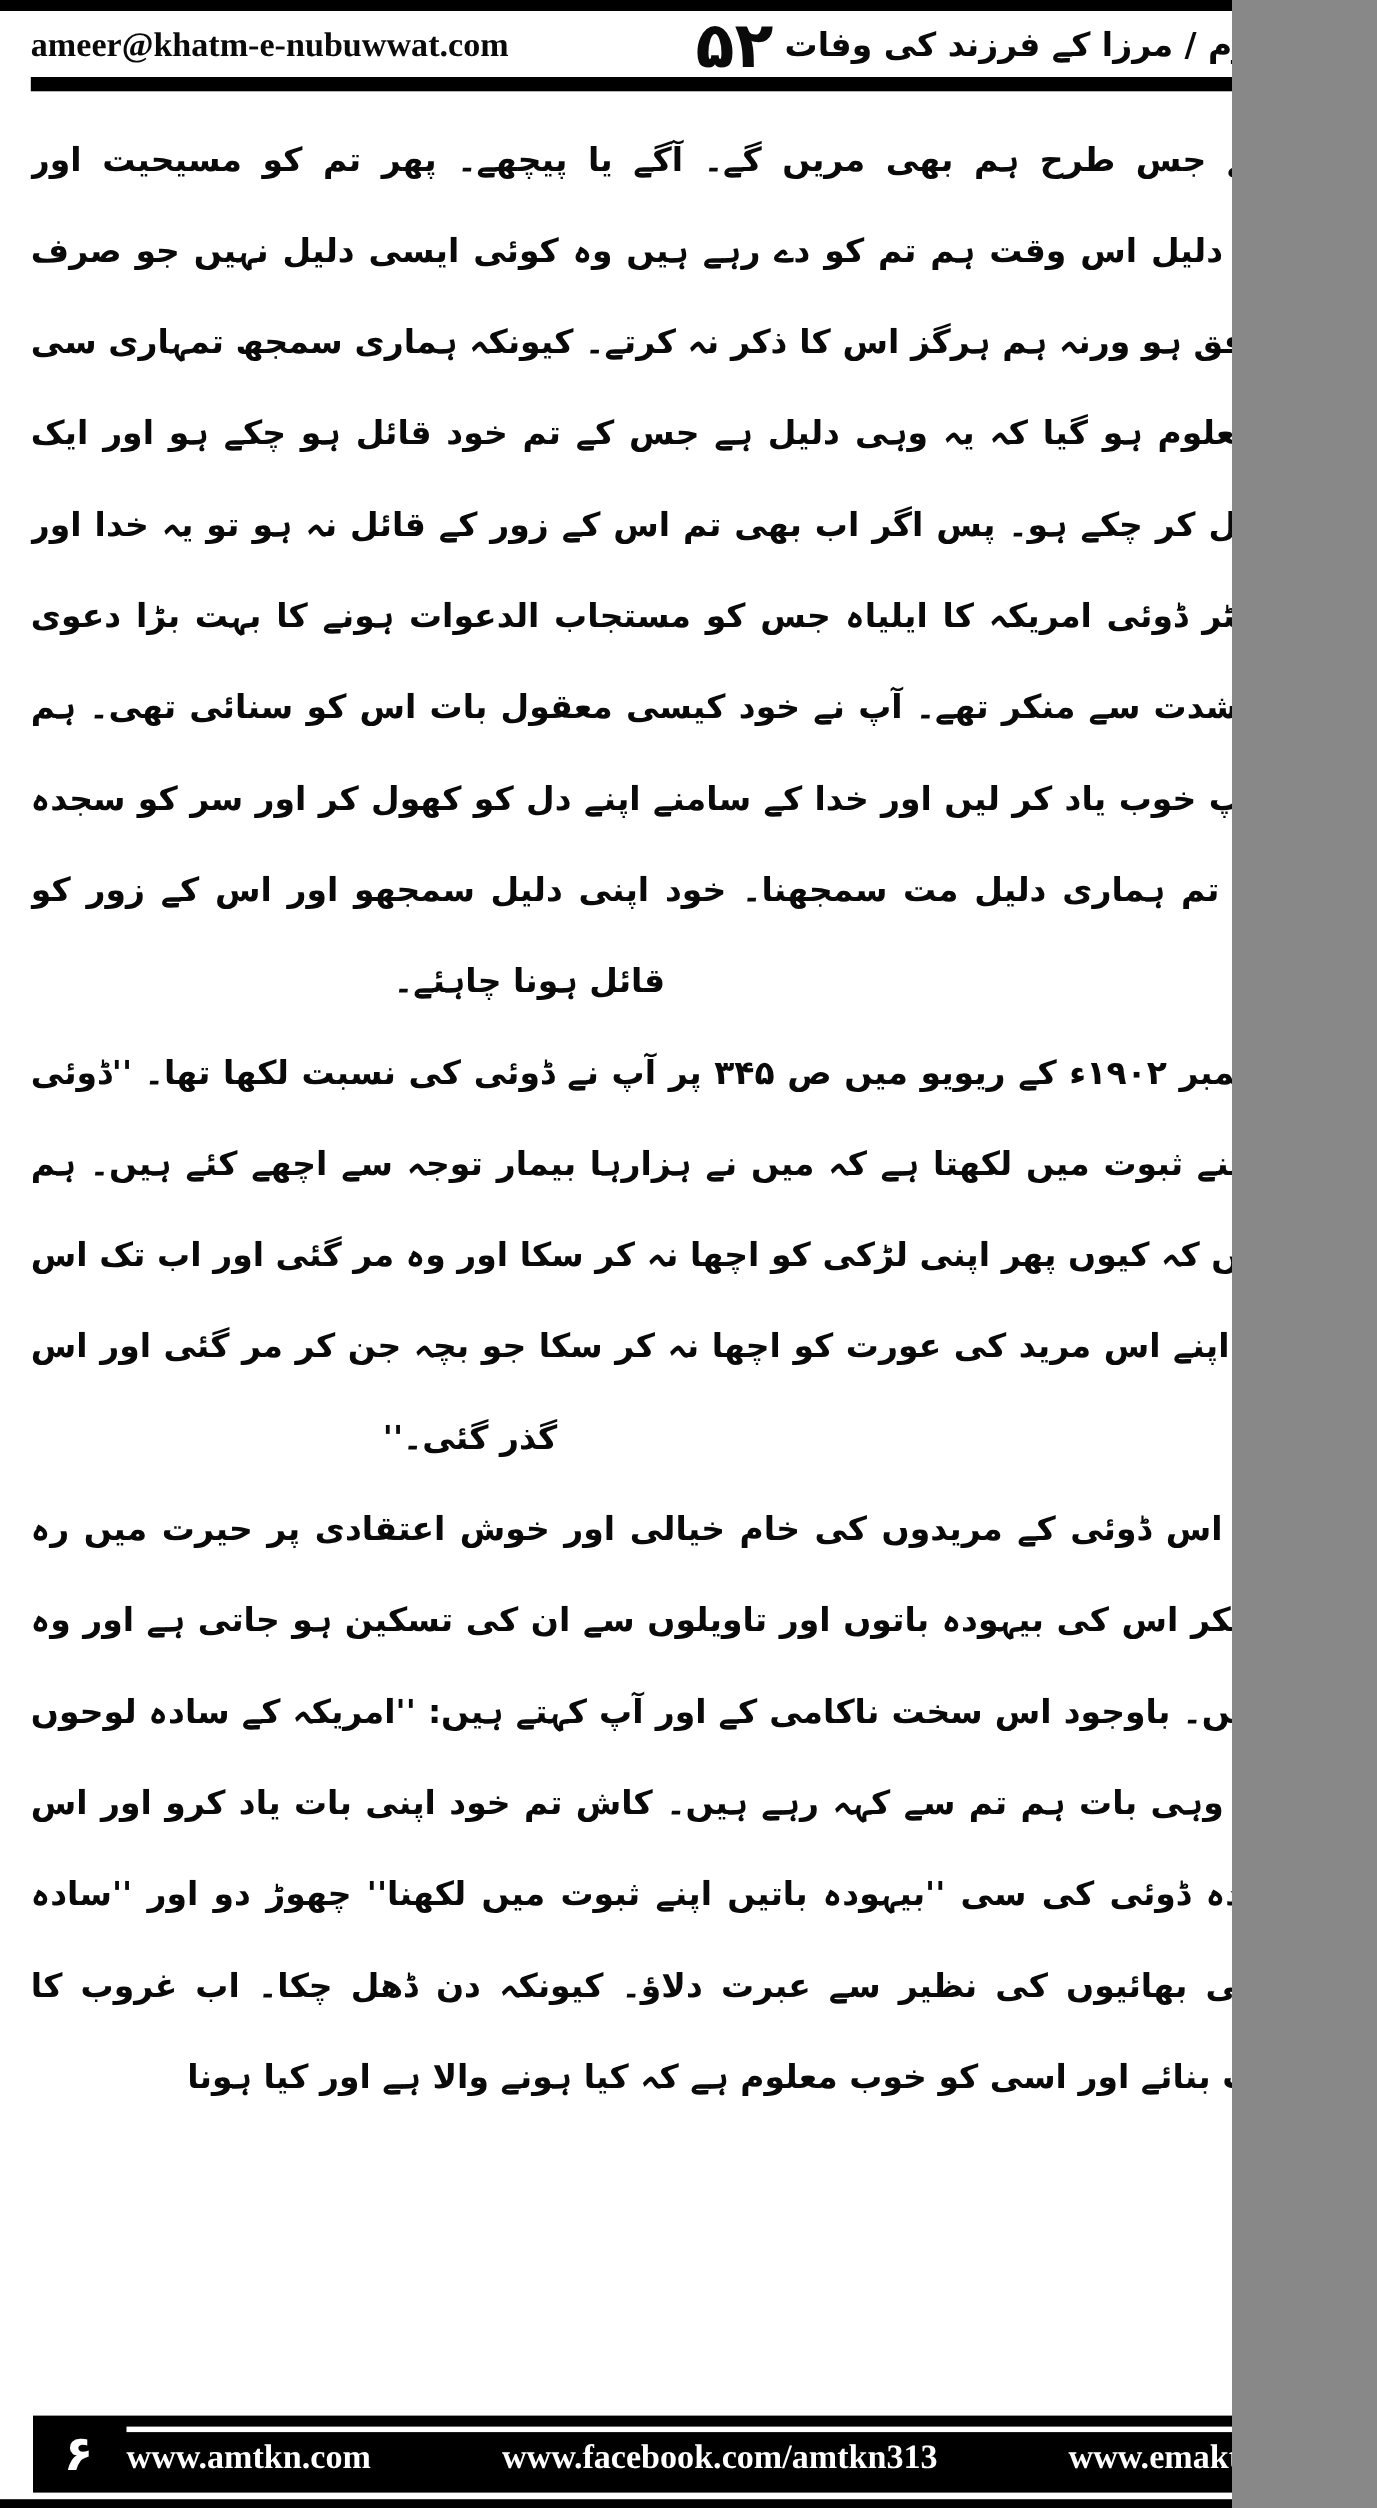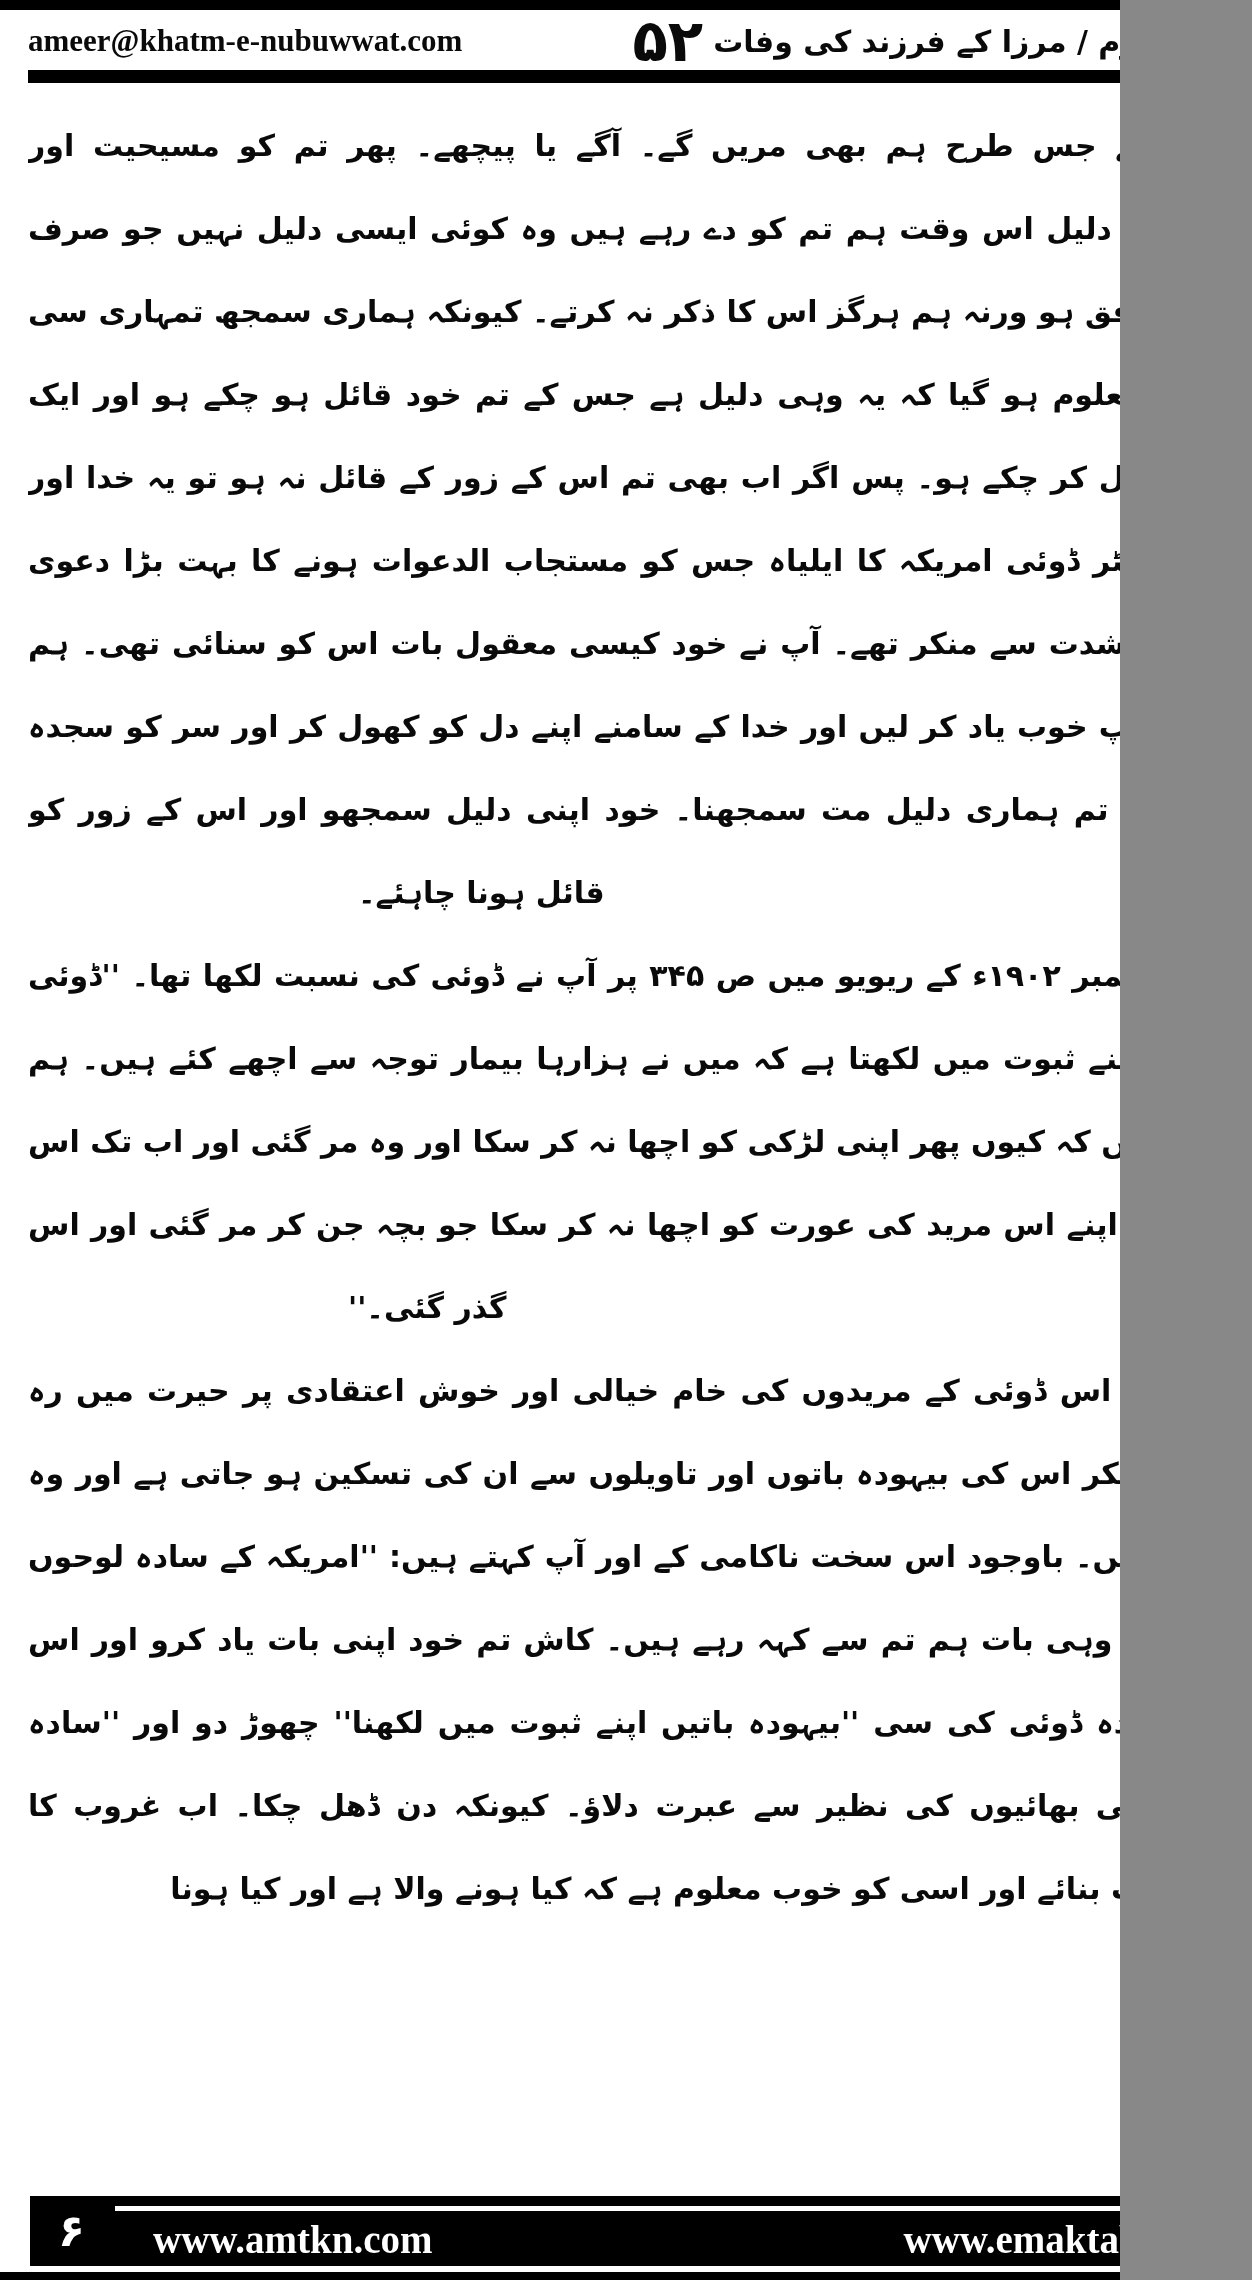--- a/index.html
+++ b/index.html
@@ -63,24 +63,23 @@
   }
   .page-num-bottom{
     position:absolute;left:28px;top:0;height:70px;line-height:70px;
     font-size:44px;font-weight:bold;color:#fff;
   }
   .footer-rule{
     position:absolute;left:85px;right:12px;top:10px;height:5px;background:#fff;
   }
   .footer-links{
     position:absolute;left:85px;right:10px;bottom:4px;height:46px;
-    display:flex;justify-content:space-between;align-items:center;
-    font-family:"Liberation Serif",serif;font-weight:bold;font-size:39px;
+    display:flex;justify-content:space-between;
+    font-family:"Liberation Serif",serif;font-weight:bold;font-size:31px;
     white-space:nowrap;
-    margin-left:38px;
   }
 </style>
 </head>
 <body>
 
 <div class="page">
 
   <div class="edge top"></div>
 
   <div class="header">
@@ -113,19 +112,20 @@
     <div class="line full">اور آئندہ ڈوئی کی سی ''بیہودہ باتیں اپنے ثبوت میں لکھنا'' چھوڑ دو اور ''سادہ لوحوں'' کو ان کے</div>
     <div class="line full">امریکائی بھائیوں کی نظیر سے عبرت دلاؤ۔ کیونکہ دن ڈھل چکا۔ اب غروب کا وقت ہے۔ صبح کا</div>
     <div class="line end-right pr70">کا باعث بنائے اور اسی کو خوب معلوم ہے کہ کیا ہونے والا ہے اور کیا ہونا چاہئے؟</div>
   </div>
 
   <div class="footer-bar">
     <div class="page-num-bottom">۶</div>
     <div class="footer-rule"></div>
     <div class="footer-links">
       <span>www.amtkn.com</span>
+      <span>www.facebook.com/amtkn313</span>
       <span>www.emaktaba.info</span>
     </div>
   </div>
 
   <div class="edge bottom"></div>
 
 </div>
 
 </body></html>

